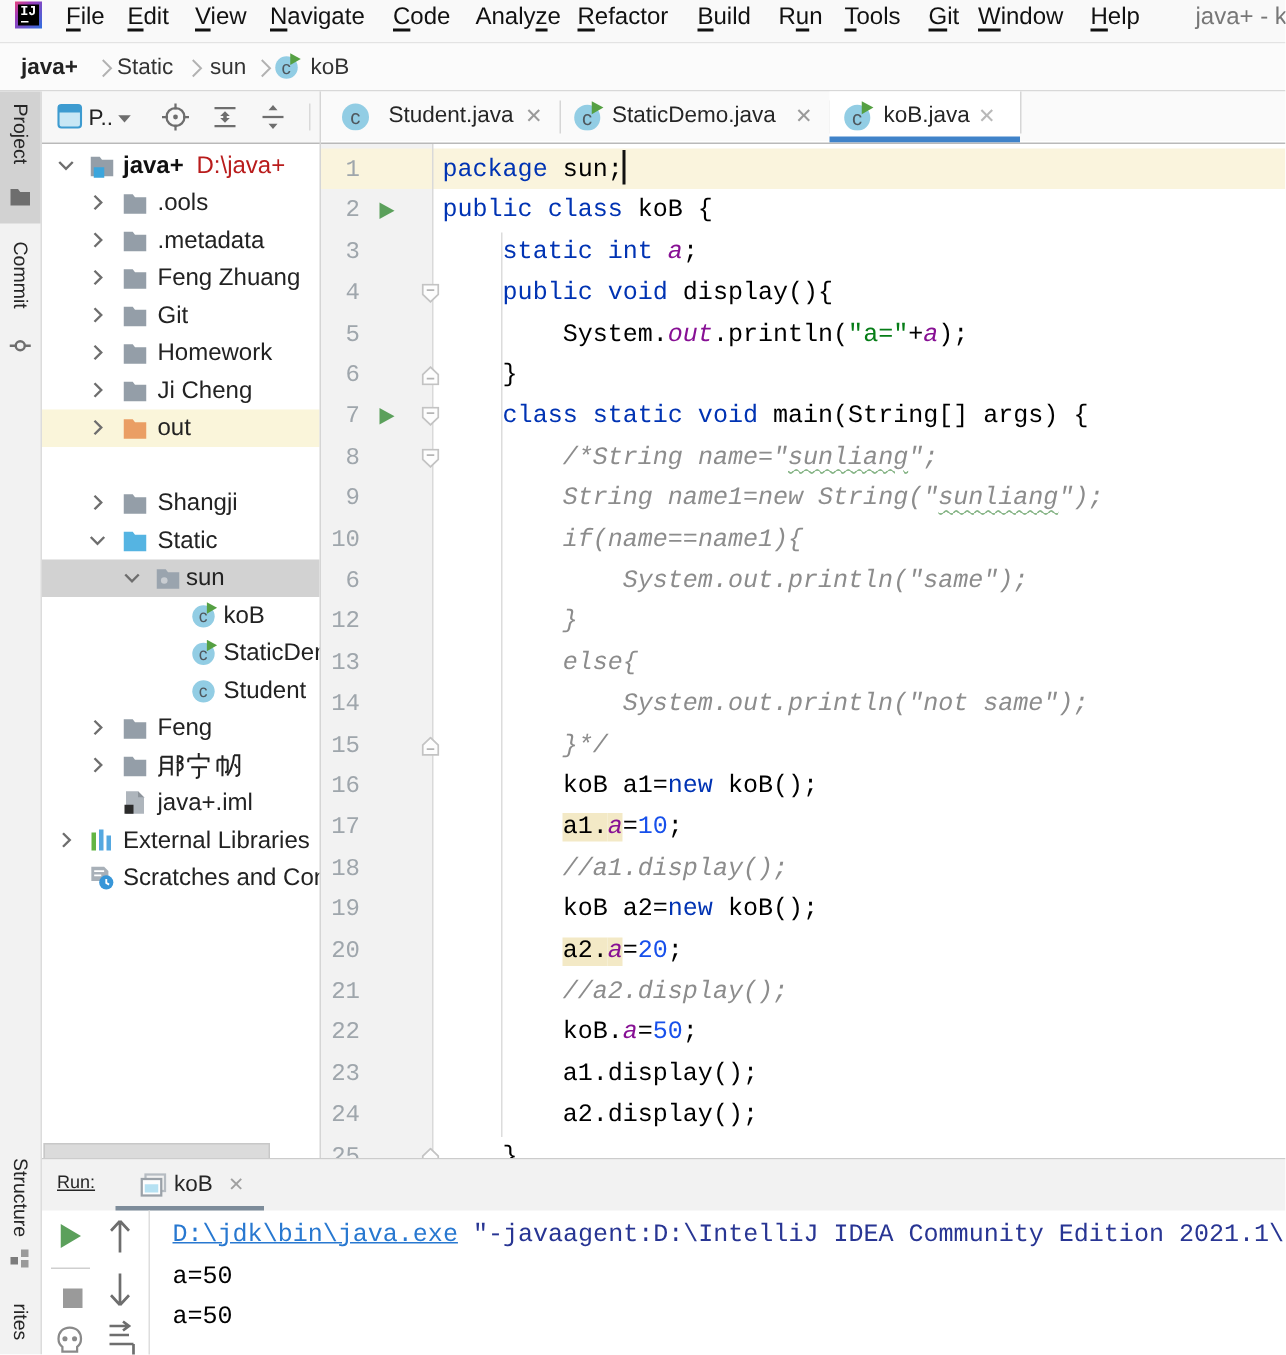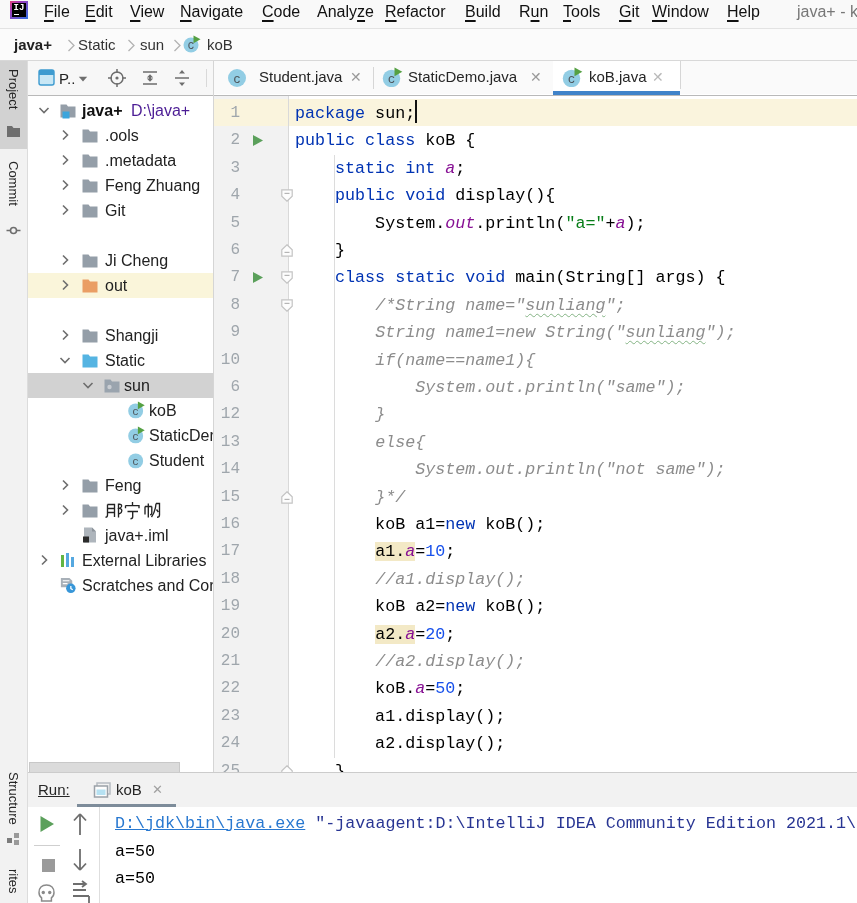--- a/index.html
+++ b/index.html
@@ -21,21 +21,21 @@
   
   #tabbar{left:214px;top:61px;width:643px;height:33px;background:#fafafa;}
   .tabtxt{position:absolute;top:7px;font-size:15px;color:#262626;}
   .tabx{position:absolute;top:8px;font-size:14px;color:#9a9a9a;}
   
   #tree{left:28px;top:98px;width:185px;height:664px;background:#fff;font-size:16px;color:#222;}
   .trow{position:absolute;left:0;width:185px;height:25px;line-height:25px;white-space:nowrap;overflow:hidden;}
   .chev{position:absolute;top:4px;width:16px;height:16px;color:#6e6e6e;}
   .ticon{position:absolute;top:3px;width:18px;height:18px;}
   .tlabel{position:absolute;top:0;}
-  .gray{color:#4c1d95;}
+  .gray{color:#b91c1c;}
   
   #editor{left:214px;top:96px;width:643px;height:676px;background:#fff;overflow:hidden;}
   .lnum{position:absolute;width:26px;text-align:right;font-family:"Liberation Mono",monospace;font-size:16px;color:#9fa6ac;height:27.4px;line-height:27.4px;}
   #code{position:absolute;left:81px;top:4px;font-family:"Liberation Mono",monospace;font-size:16.7px;}
   .cl{position:absolute;left:0;height:27.4px;line-height:27.4px;white-space:pre;color:#000;}
   .kw{color:#0033b3;}
   .fld{color:#871094;font-style:italic;}
   .str{color:#067d17;}
   .num{color:#1750eb;}
   .cmt{color:#8c8c8c;font-style:italic;}
@@ -205,20 +205,29 @@
       <span class="tlabel" style="left:77px;">Feng Zhuang</span>
     </div>
   <div class="trow" style="top:100px;">
       <svg class="chev" style="left:29px;" width="16" height="16" viewBox="0 0 16 16">
         <path d="M6 3.5 L10.5 8 L6 12.5" fill="none" stroke="#6e6e6e" stroke-width="1.6"></path>
       </svg>
       <svg class="ticon" style="left:53px;" width="18" height="18" viewBox="0 0 18 18">
         <path d="M1.5 3.5 h6 l1.5 2 H16.5 v11 H1.5 Z" fill="#949ea8"></path>
       </svg>
       <span class="tlabel" style="left:77px;">Git</span>
+    </div>
+  <div class="trow" style="top:125px;">
+      <svg class="chev" style="left:29px;" width="16" height="16" viewBox="0 0 16 16">
+        <path d="M6 3.5 L10.5 8 L6 12.5" fill="none" stroke="#6e6e6e" stroke-width="1.6"></path>
+      </svg>
+      <svg class="ticon" style="left:53px;" width="18" height="18" viewBox="0 0 18 18">
+        <path d="M1.5 3.5 h6 l1.5 2 H16.5 v11 H1.5 Z" fill="#949ea8"></path>
+      </svg>
+      <span class="tlabel" style="left:77px;">Homework</span>
     </div>
   <div class="trow" style="top:150px;">
       <svg class="chev" style="left:29px;" width="16" height="16" viewBox="0 0 16 16">
         <path d="M6 3.5 L10.5 8 L6 12.5" fill="none" stroke="#6e6e6e" stroke-width="1.6"></path>
       </svg>
       <svg class="ticon" style="left:53px;" width="18" height="18" viewBox="0 0 18 18">
         <path d="M1.5 3.5 h6 l1.5 2 H16.5 v11 H1.5 Z" fill="#949ea8"></path>
       </svg>
       <span class="tlabel" style="left:77px;">Ji Cheng</span>
     </div>
@@ -426,21 +435,21 @@
     <div class="cl" style="top:548.0px;">        <span class="cmt">//a2.display();</span></div>
     <div class="cl" style="top:575.4px;">        koB.<span class="fld">a</span>=<span class="num">50</span>;</div>
     <div class="cl" style="top:602.8px;">        a1.display();</div>
     <div class="cl" style="top:630.2px;">        a2.display();</div>
     <div class="cl" style="top:657.6px;">    }</div>
   </div>
   <div class="abs" style="left:201px;top:4px;width:2px;height:23px;background:#111;"></div>
 </div>
 <div class="abs" id="runpanel">
   <div id="runhead"></div>
-  <span class="abs" style="left:10px;top:8px;font-size:15px;color:#262626;text-decoration:underline;">Run:</span>
+  <span class="abs" style="left:10px;top:8px;font-size:12px;color:#262626;text-decoration:underline;">Run:</span>
   <svg class="abs" style="left:65px;top:8px;" width="19" height="19" viewBox="0 0 19 19">
       <rect x="4" y="2" width="13" height="11" fill="none" stroke="#b6bcc2" stroke-width="1.5"></rect>
       <rect x="1.5" y="5" width="13" height="11" fill="#fdfdfd" stroke="#9aa1a8" stroke-width="1.5"></rect>
       <rect x="3.5" y="8.5" width="9" height="5.5" fill="#b6e1f2"></rect>
     </svg>
   <span class="abs" style="left:88px;top:8px;font-size:15px;color:#262626;">koB</span>
   <span class="abs" style="left:124px;top:9px;font-size:13px;color:#a0a0a0;">✕</span>
   <div class="abs" style="left:49px;top:31px;width:99px;height:3px;background:#7d8c9a;"></div>
   <div id="consep"></div>
   <svg class="abs" style="left:10px;top:41px;" width="18" height="20" viewBox="0 0 18 20">

